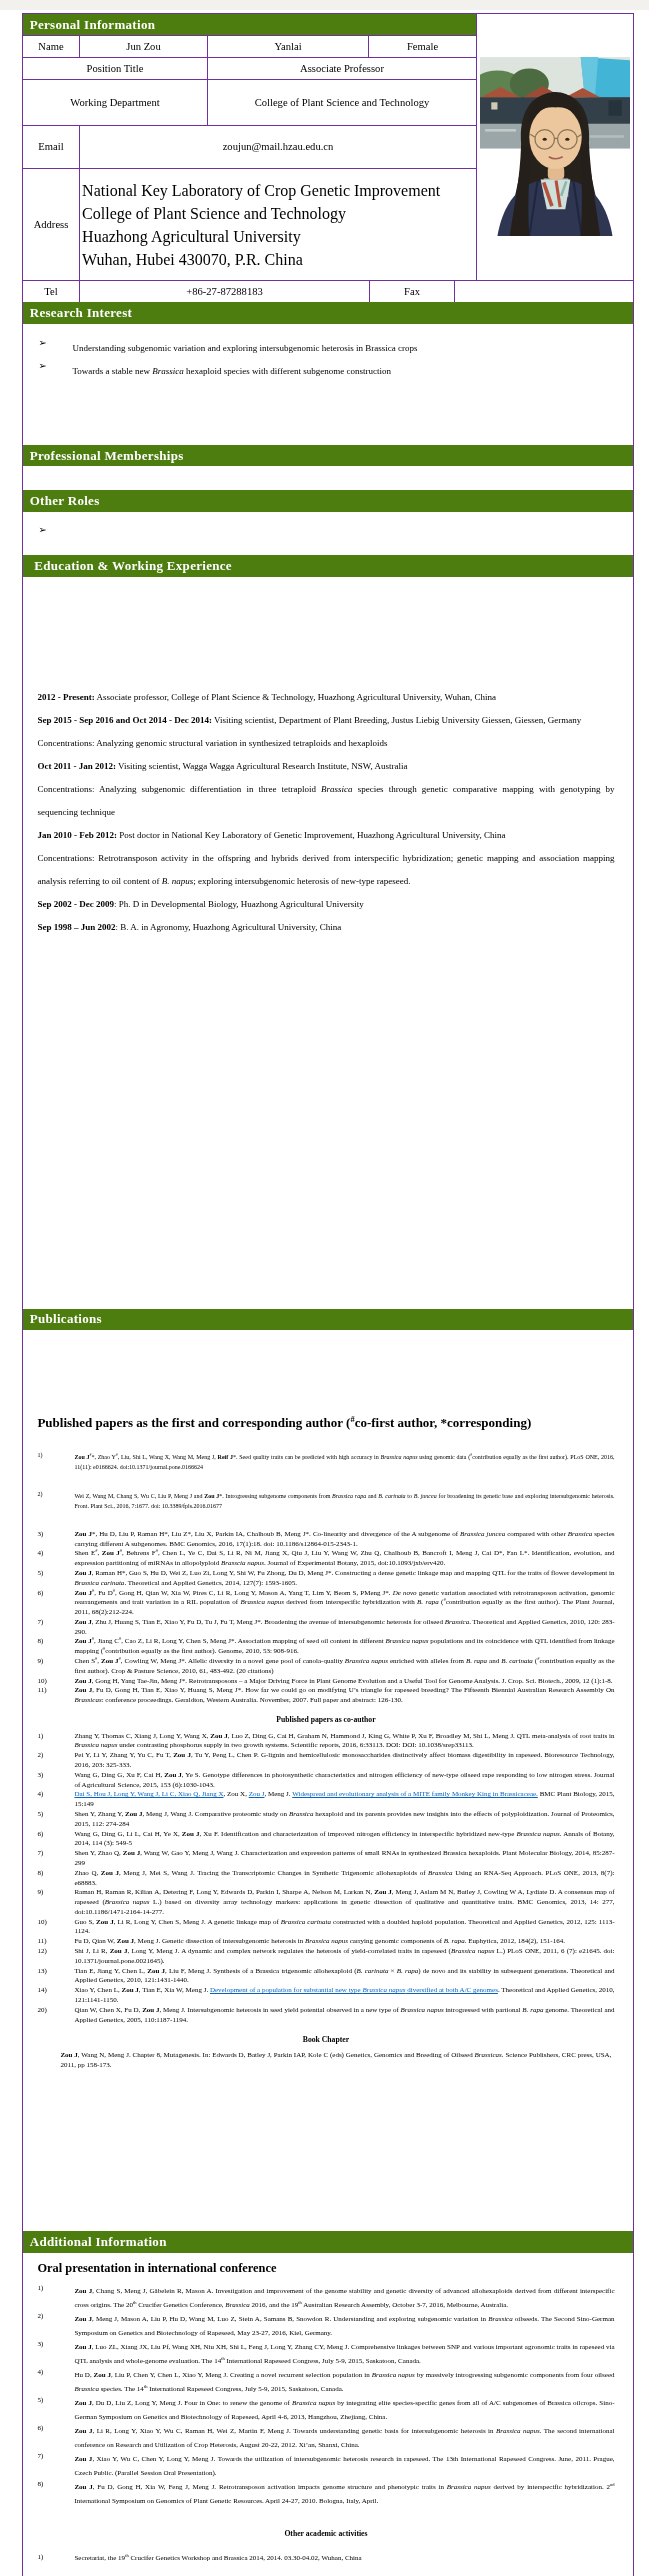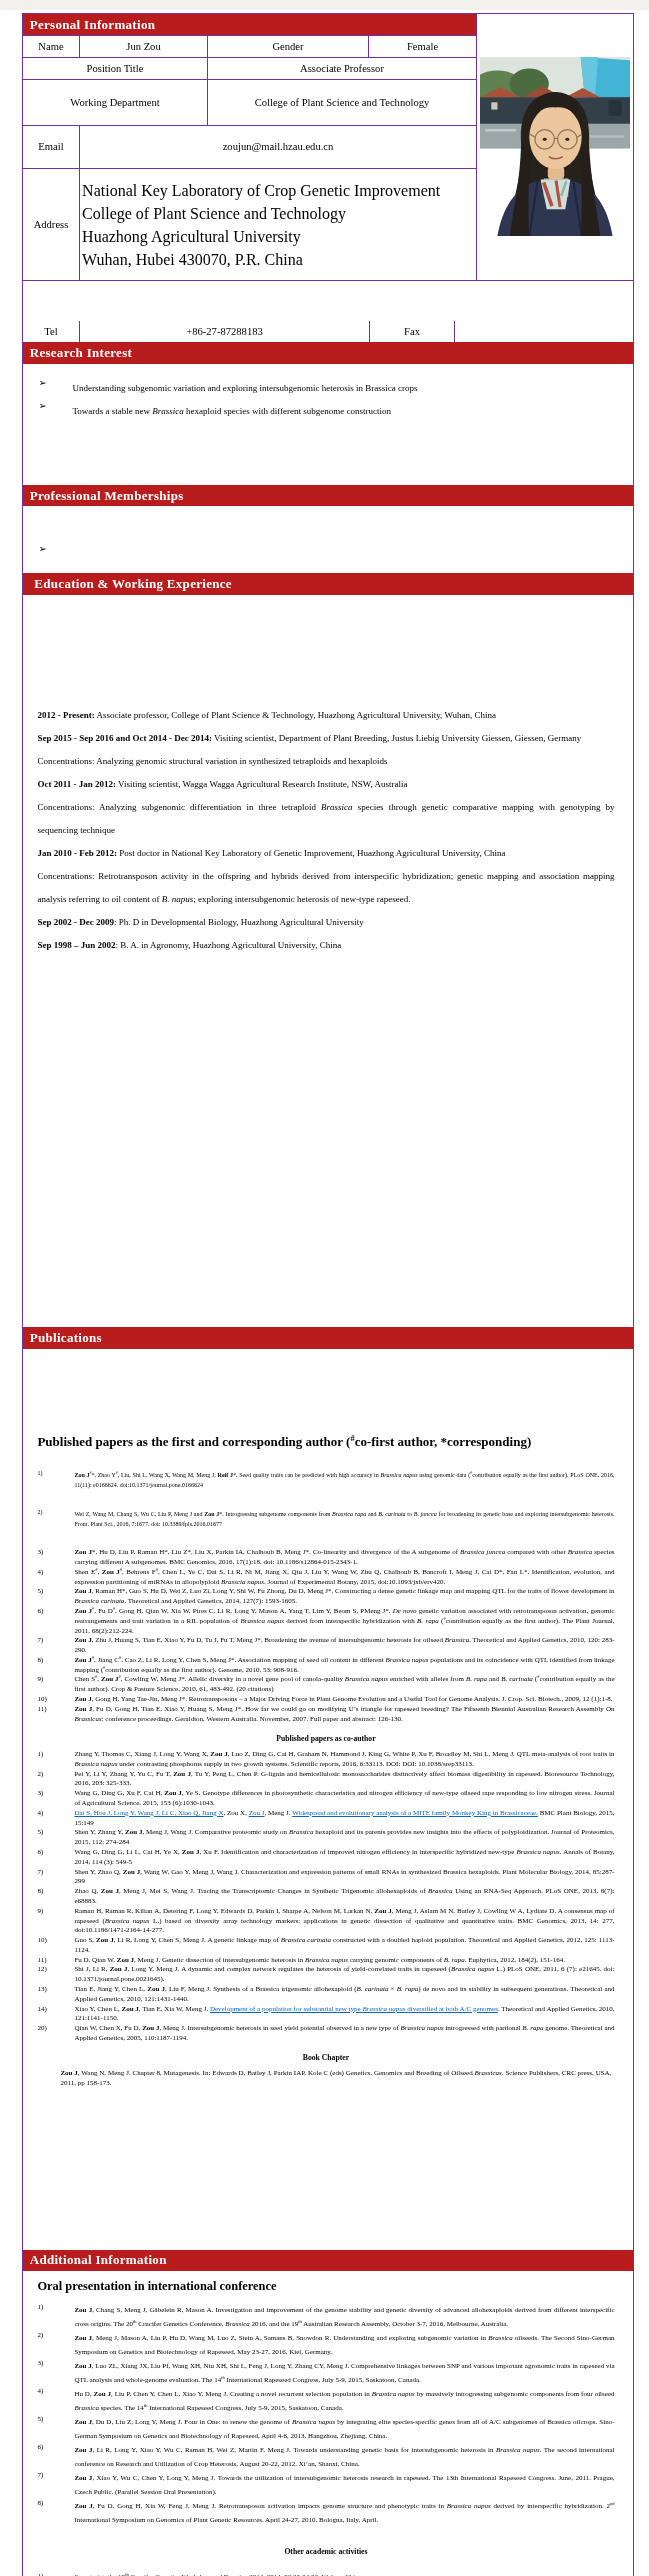--- a/index.html
+++ b/index.html
@@ -7,42 +7,42 @@
     width:649px; height:3083px; background:#ffffff; position:relative;
     font-family:"Liberation Serif","DejaVu Serif",serif; color:#000; overflow:hidden;
   }
   .top-strip { width:649px; height:10.3px; background:#f3f1ee; }
   .doc {
     position:absolute; left:22px; top:13.4px; width:612px; box-sizing:border-box;
     border:1.5px solid #7030A0; background:#fff;
   }
   
   .bar {
-    height:21.6px; background:#b91c1c; color:#fff; display:flex; align-items:center;
+    height:21.6px; background:#4d7c0f; color:#fff; display:flex; align-items:center;
     font-weight:bold; font-size:13px; padding-left:6.7px; box-sizing:border-box; letter-spacing:0.3px;
   }
   .edu-bar { padding-left:11.3px; }
   
   .p-grid {
     display:grid; grid-template-columns:57px 128px 161px 108px 1fr;
     grid-template-rows:21.6px 22px 21.6px 46px 43px 112px;
   }
   .cell {
     border-right:1px solid #7030A0; border-bottom:1px solid #7030A0;
     display:flex; align-items:center; justify-content:center;
     font-size:10.6px; box-sizing:border-box; overflow:hidden;
   }
   .p-grid .bar { border-right:1px solid #7030A0; border-bottom:1px solid #7030A0; }
   .photo-cell {
     border-bottom:1px solid #7030A0; display:flex; align-items:center; justify-content:center;
     box-sizing:border-box; background:#fff;
   }
   .addr { display:block; padding:10.3px 2.1px 0 2.1px; justify-content:flex-start; text-align:left; }
   .addr .li .txt { font-size:16px; line-height:23px; text-align:left; }
-  .tel-grid { display:grid; grid-template-columns:57px 290px 85px 1fr; height:21.6px;margin-top:40px; }
+  .tel-grid { display:grid; grid-template-columns:57px 290px 85px 1fr; height:21.6px; }
   .tel-grid .cell { border-bottom:none; }
   .tel-grid .cell.last { border-right:none; }
   
   .sect { box-sizing:border-box; overflow:hidden; }
   .li { display:flex; margin:0; }
   .li .txt { flex:1; text-align:justify; display:block; }
   .num { width:37px; flex:none; }
   .mk { width:34px; flex:none; padding-left:1px; }
   sup { font-size:0.65em; vertical-align:super; line-height:0; }
   .lnk { color:#0563C1; text-decoration:underline; }
@@ -124,21 +124,21 @@
           <path d="M145,158 L151,158 M107,156 L98,150 M189,156 L198,150" stroke="#8a7557" stroke-width="2.5"></path>
           <ellipse cx="126" cy="160" rx="4" ry="3" fill="#2f2620"></ellipse>
           <ellipse cx="170" cy="160" rx="4" ry="3" fill="#2f2620"></ellipse>
           <path d="M134,194 Q147,202 161,194" stroke="#a05f50" stroke-width="3" fill="none"></path>
           <path d="M80,170 C78,240 66,290 58,348 L96,348 C92,290 96,230 98,180 Z" fill="#241f1b"></path>
           <path d="M212,168 C216,238 226,292 234,348 L196,348 C200,292 198,232 196,180 Z" fill="#241f1b"></path>
         </svg>
       </div>
       <div class="cell" style="grid-area:2/1/3/2">Name</div>
       <div class="cell" style="grid-area:2/2/3/3">Jun Zou</div>
-      <div class="cell" style="grid-area:2/3/3/4">Gender</div>
+      <div class="cell" style="grid-area:2/3/3/4">Yanlai</div>
       <div class="cell" style="grid-area:2/4/3/5">Female</div>
       <div class="cell" style="grid-area:3/1/4/3">Position Title</div>
       <div class="cell" style="grid-area:3/3/4/5">Associate Professor</div>
       <div class="cell" style="grid-area:4/1/5/3">Working Department</div>
       <div class="cell" style="grid-area:4/3/5/5">College of Plant Science and Technology</div>
       <div class="cell" style="grid-area:5/1/6/2">Email</div>
       <div class="cell" style="grid-area:5/2/6/5">zoujun@mail.hzau.edu.cn</div>
       <div class="cell" style="grid-area:6/1/7/2">Address</div>
       <div class="cell addr" style="grid-area:6/2/7/5">
           <div class="li">
@@ -174,20 +174,23 @@
           <span class="mk">➢</span>
           <span class="txt">Towards a stable new <i>Brassica</i> hexaploid species with different subgenome construction</span>
         </div>
       </div>
 
     <div class="bar">
         <span>Professional Memberships</span>
       </div>
     <div class="sect pm"></div>
 
+    <div class="bar">
+        <span>Other Roles</span>
+      </div>
     <div class="sect or">
         <div class="li">
           <span class="mk">➢</span>
           <span class="txt"></span>
         </div>
       </div>
 
     <div class="bar edu-bar">
         <span>Education &amp; Working Experience</span>
       </div>

